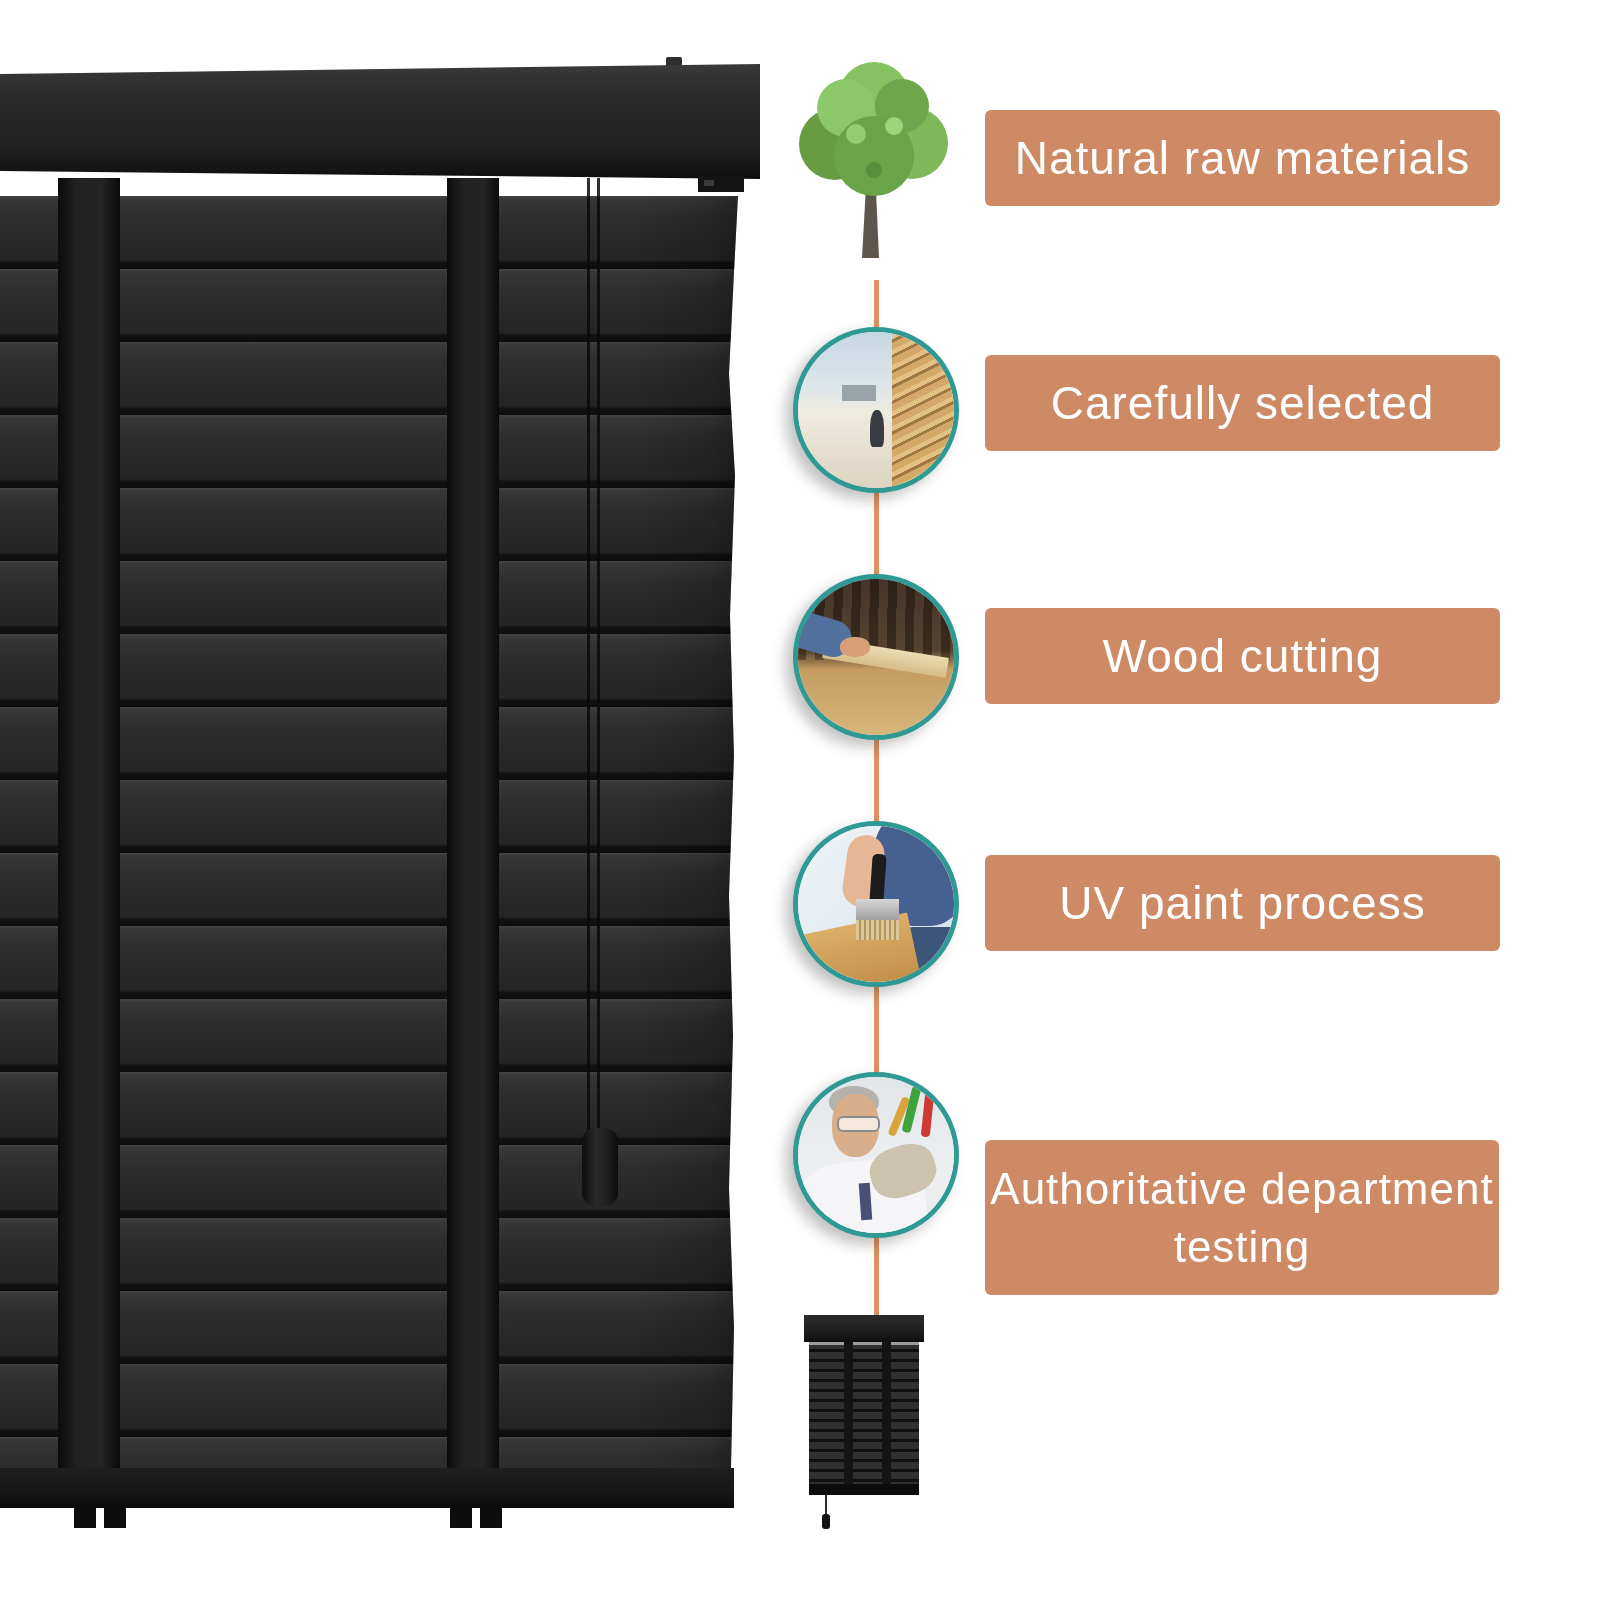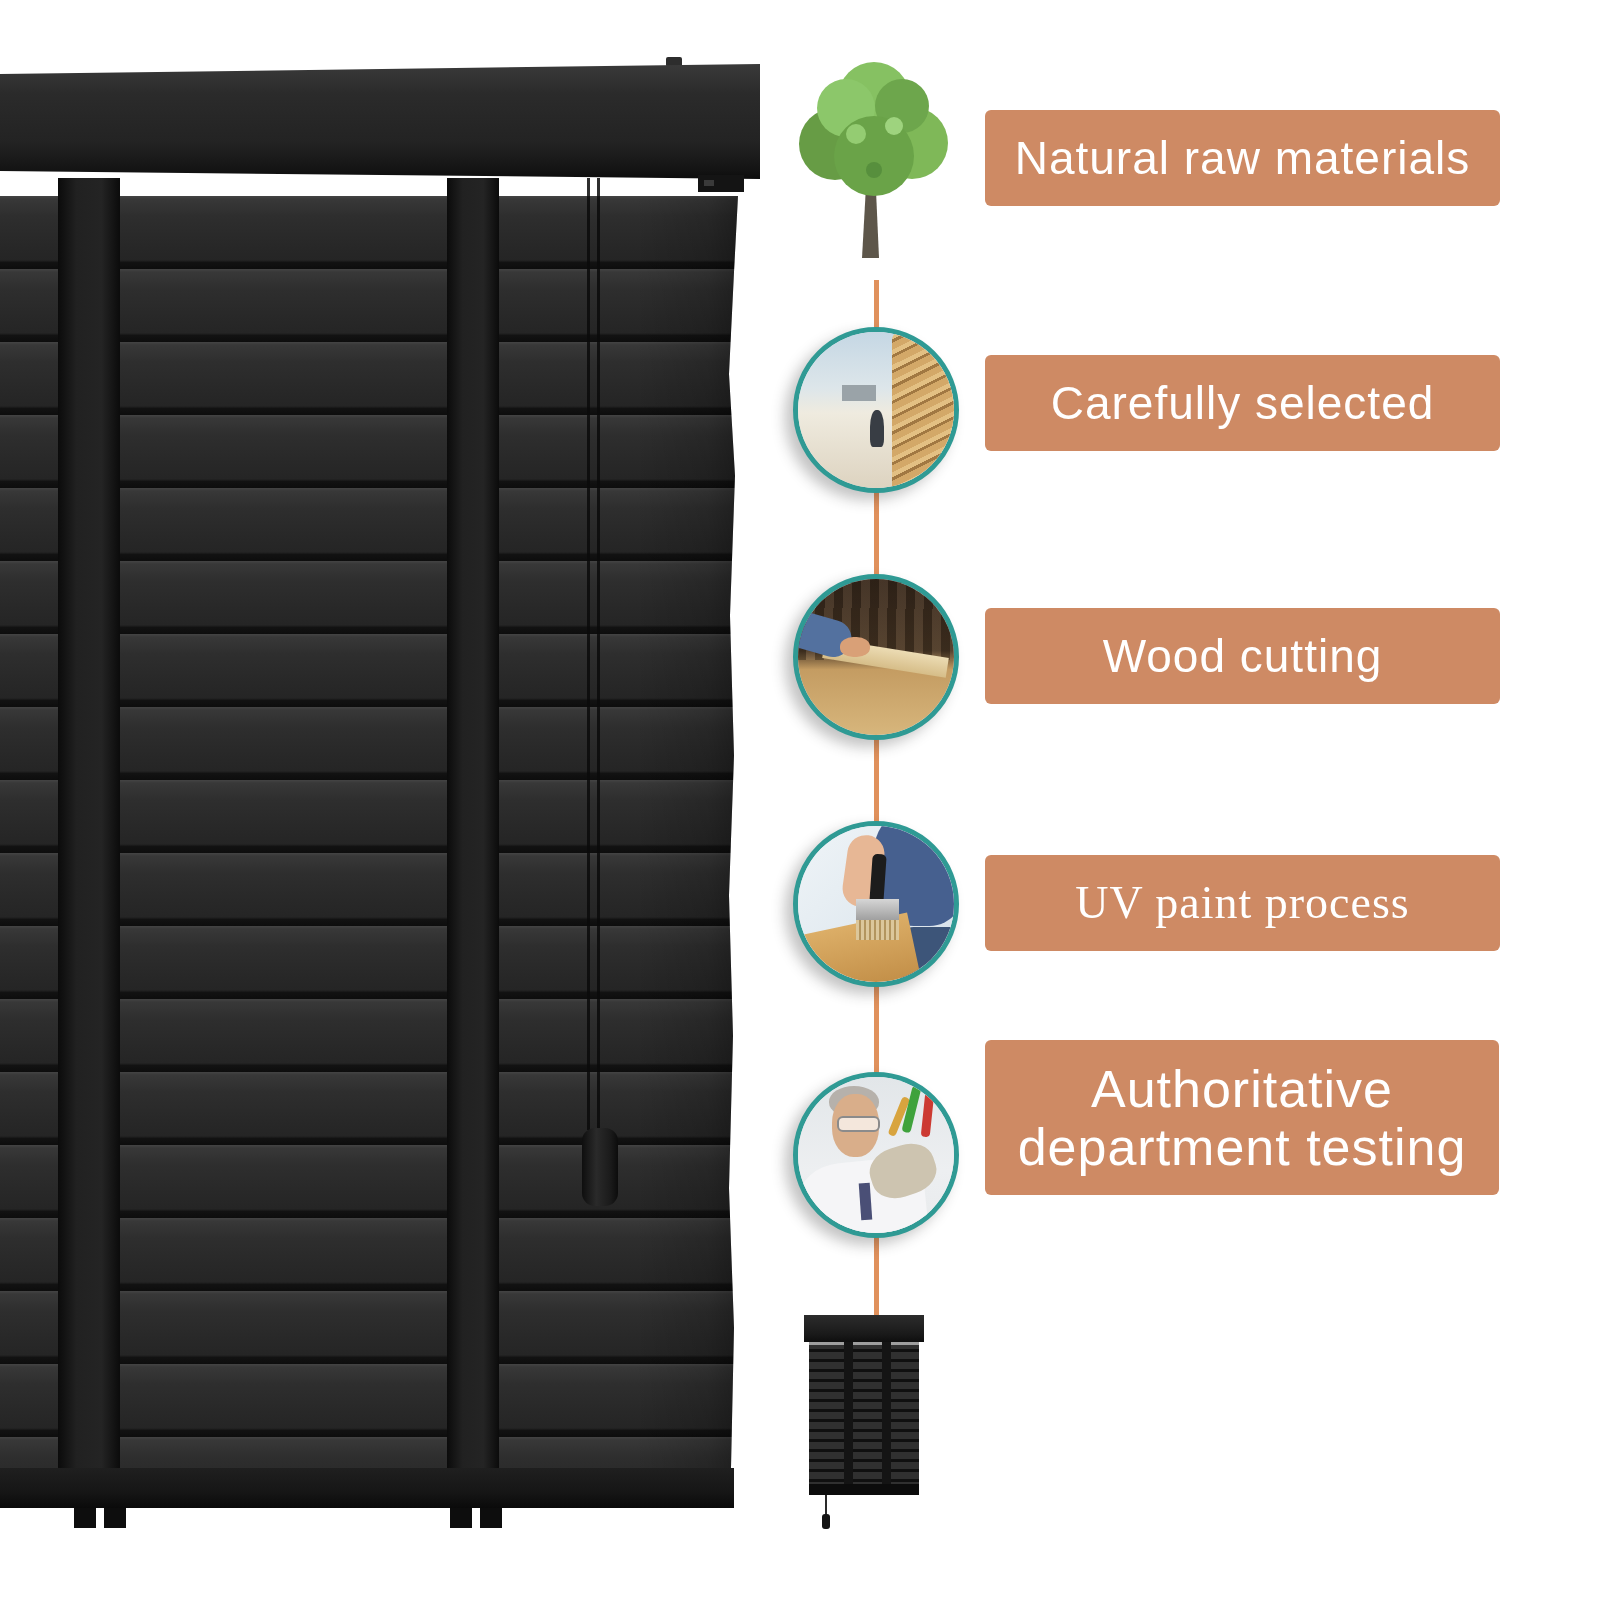--- a/index.html
+++ b/index.html
@@ -115,21 +115,21 @@
   .mini-cord{position:absolute;left:21px;top:180px;width:2px;height:20px;background:#2a2a2a;}
   .mini-tassel{position:absolute;left:18px;top:199px;width:8px;height:15px;border-radius:3px;background:#141414;}
   
   .step-label{
     position:absolute;left:985px;width:515px;height:96px;border-radius:6px;
     background:#ce8a64;color:#ffffff;
     display:flex;align-items:center;justify-content:center;text-align:center;
     font-size:46px;letter-spacing:1px;line-height:58px;
   }
   .label-1{top:110px;} .label-2{top:355px;} .label-3{top:608px;}
-  .label-4{top:855px;font-family:Liberation Serif, serif;} .label-5{top:1040px;width:514px;height:155px;font-size:52px;}
+  .label-4{top:855px;} .label-5{top:1140px;width:514px;height:155px;font-size:44px;}
   .label-6{top:1345px;}
 </style>
 </head>
 <body>
 
 <div class="canvas">
 
   <div>
     <div class="headrail-stub"></div>
     <div class="headrail"></div>

